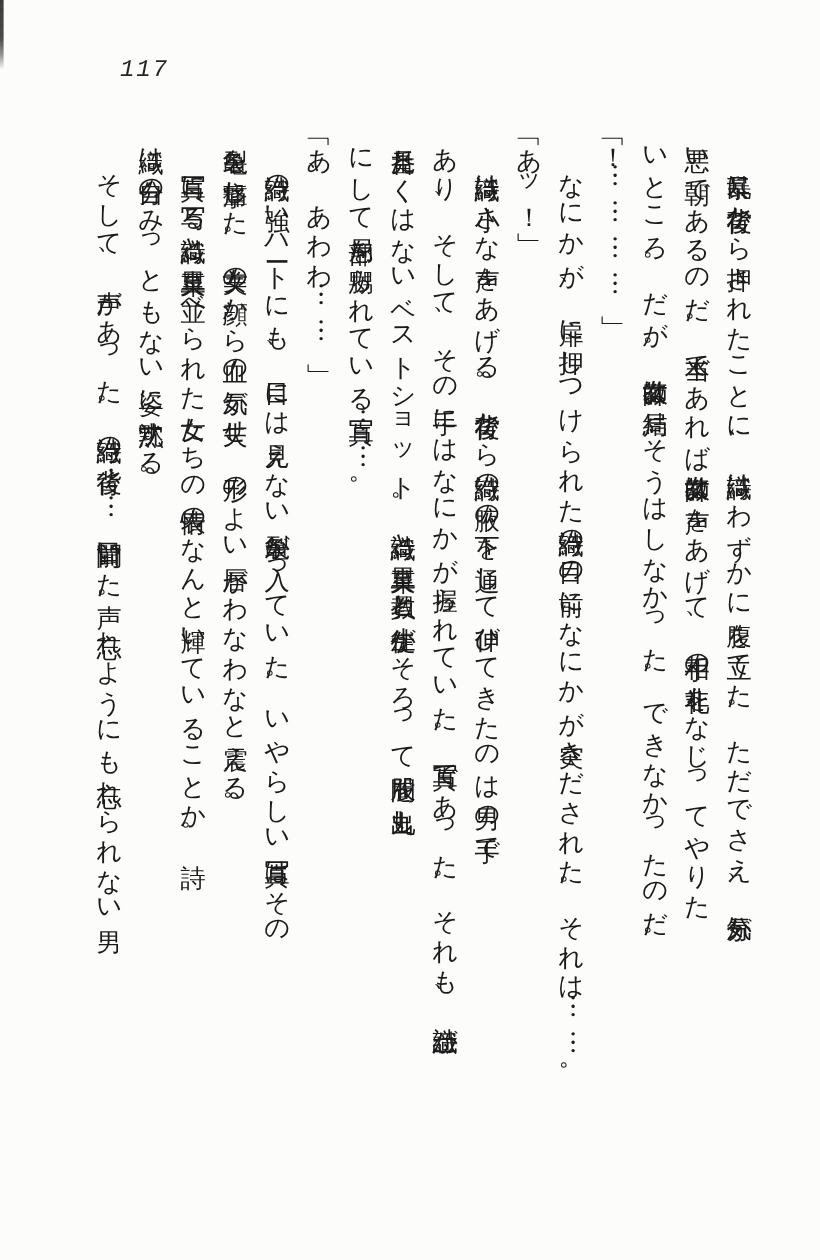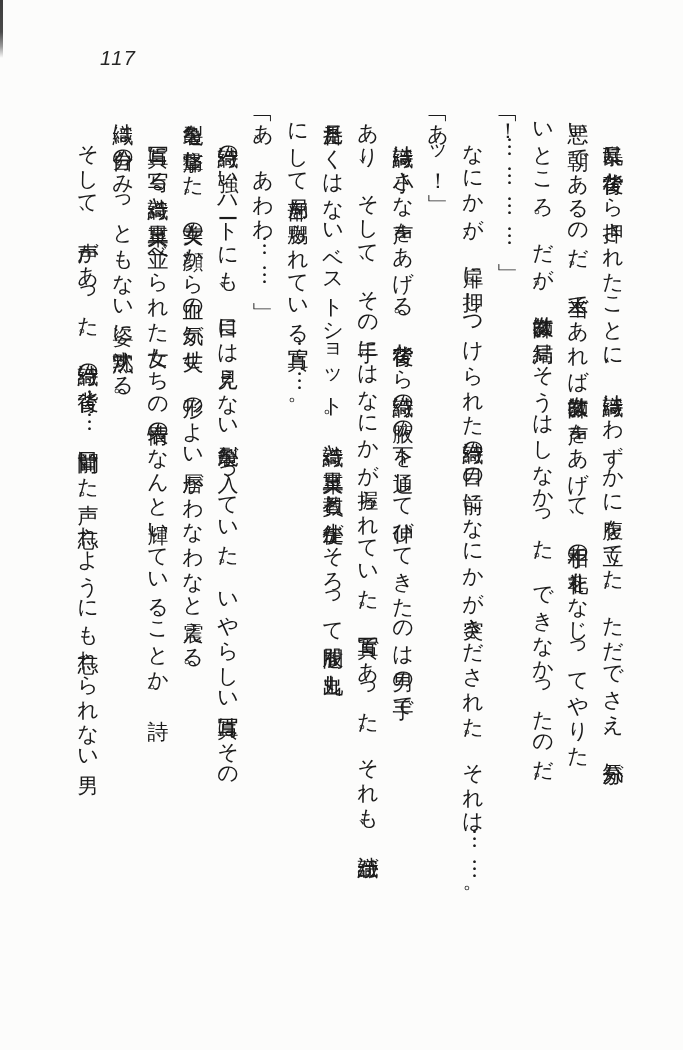--- a/index.html
+++ b/index.html
@@ -6,21 +6,21 @@
     margin: 0;
     padding: 0;
     background: #f4f4f2;
   }
   .page {
     position: relative;
     width: 683px;
     height: 1050px;
     background: #fcfcfb;
     overflow: hidden;
-    font-family: Liberation Sans, sans-serif;
+    font-family: Liberation Mono, monospace;
   }
   .scan-mark {
     position: absolute;
     left: 0;
     top: 0;
     width: 3px;
     height: 58px;
     background: linear-gradient(to bottom, #3c3c3c 0%, #4a4a4a 55%, #9a9a9a 80%, rgba(255,255,255,0) 100%);
   }
   .page-number {

